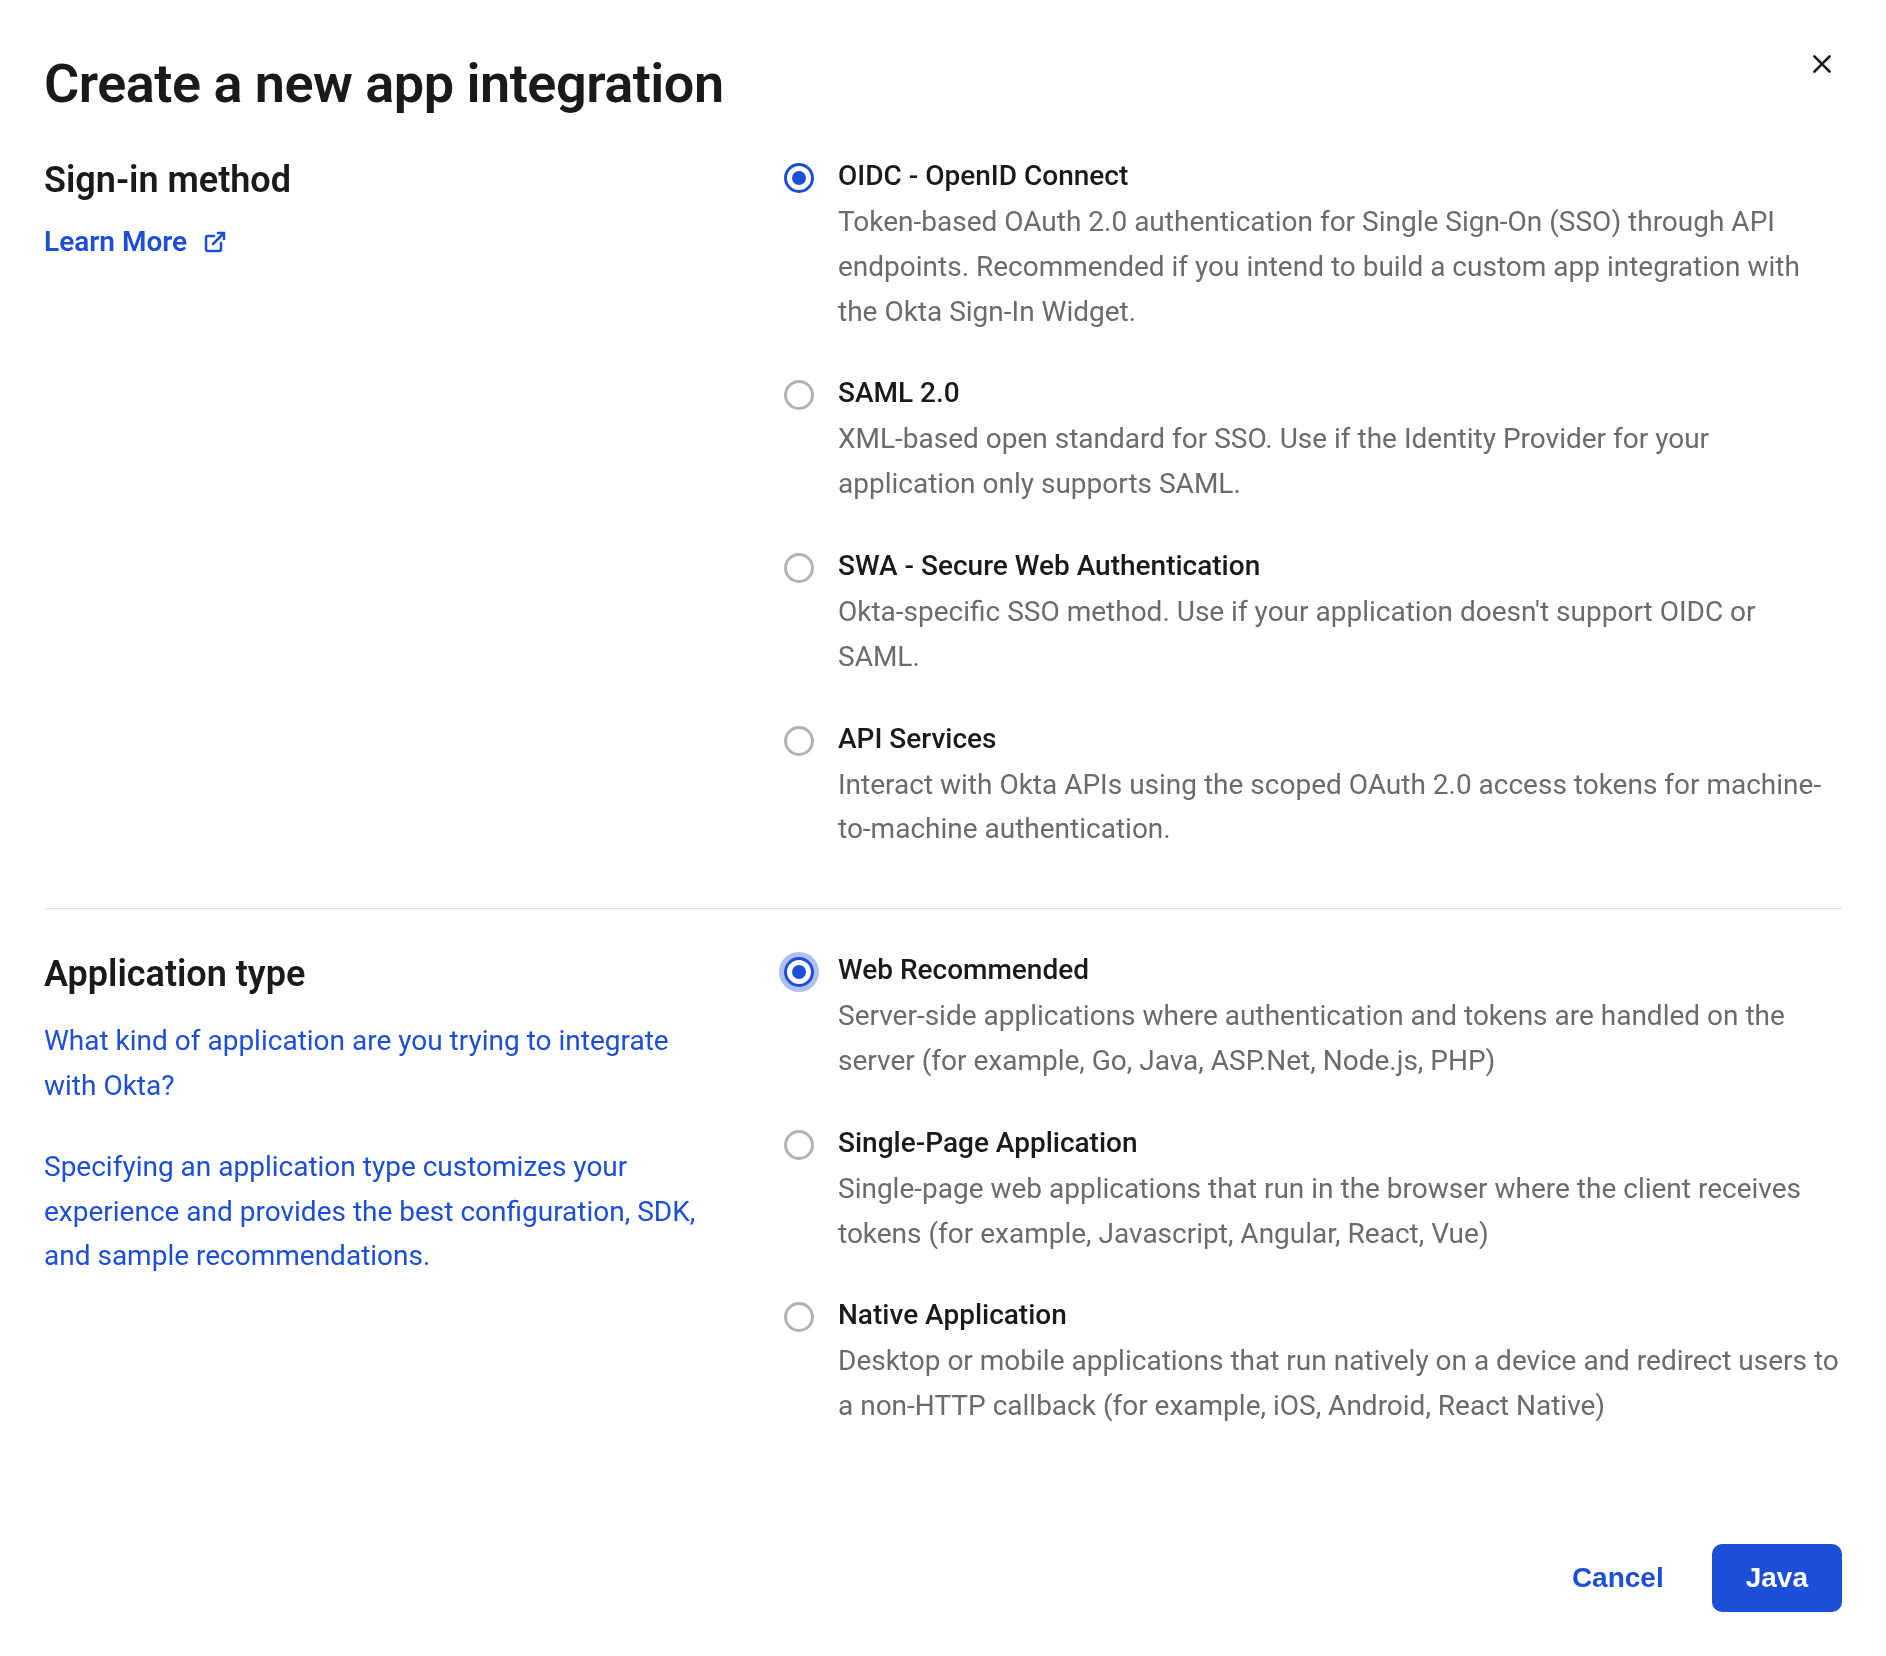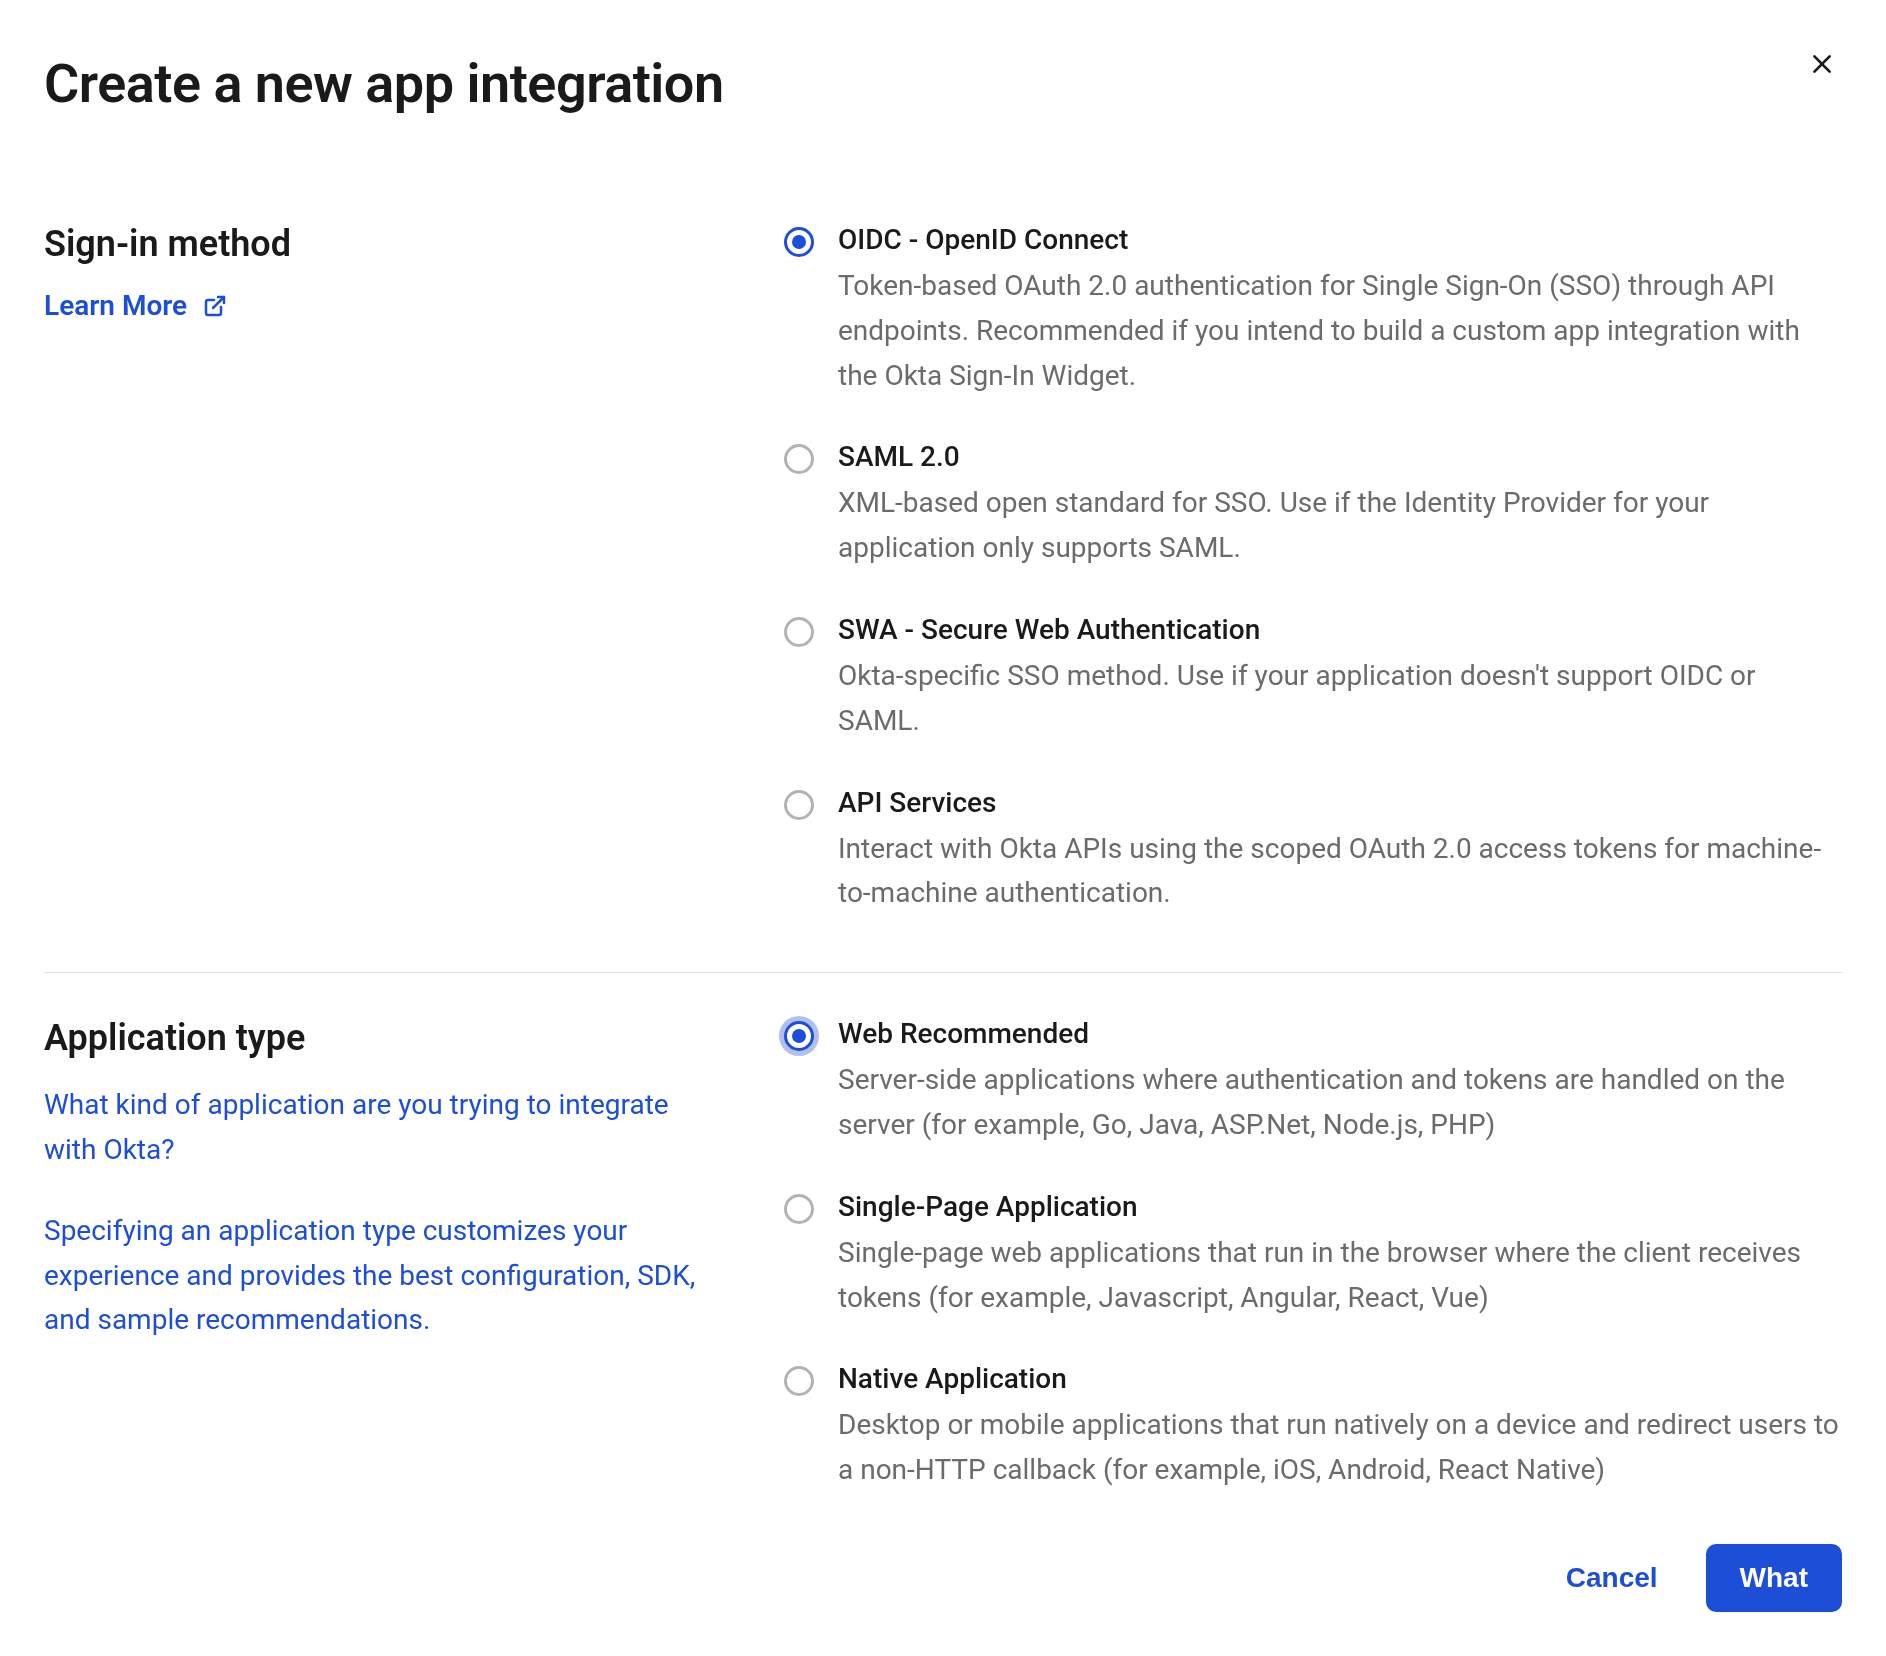--- a/index.html
+++ b/index.html
@@ -29,21 +29,21 @@
     color: #1a1a1a;
     background: transparent;
     border: none;
   }
   .close-btn svg { width: 26px; height: 26px; }
   h1.title {
     font-size: 54px;
     font-weight: 600;
     letter-spacing: -0.5px;
     color: #1a1a1a;
-    margin-bottom: 88px;
+    margin-bottom: 24px;
   }
   .section {
     display: flex;
     gap: 40px;
     padding: 20px 0 56px 0;
   }
   .divider {
     border: none;
     border-top: 1px solid #e0e0e0;
     margin: 0;
@@ -258,16 +258,16 @@
             <div class="radio-title">Native Application</div>
             <div class="radio-desc">Desktop or mobile applications that run natively on a device and redirect users to a non-HTTP callback (for example, iOS, Android, React Native)</div>
           </span>
         </label>
       </div>
     </div>
   </div>
 
   <div class="footer">
     <button class="btn-cancel">Cancel</button>
-    <button class="btn-next">What</button>
+    <button class="btn-next">Java</button>
   </div>
 
 </div>
 
 </body></html>

